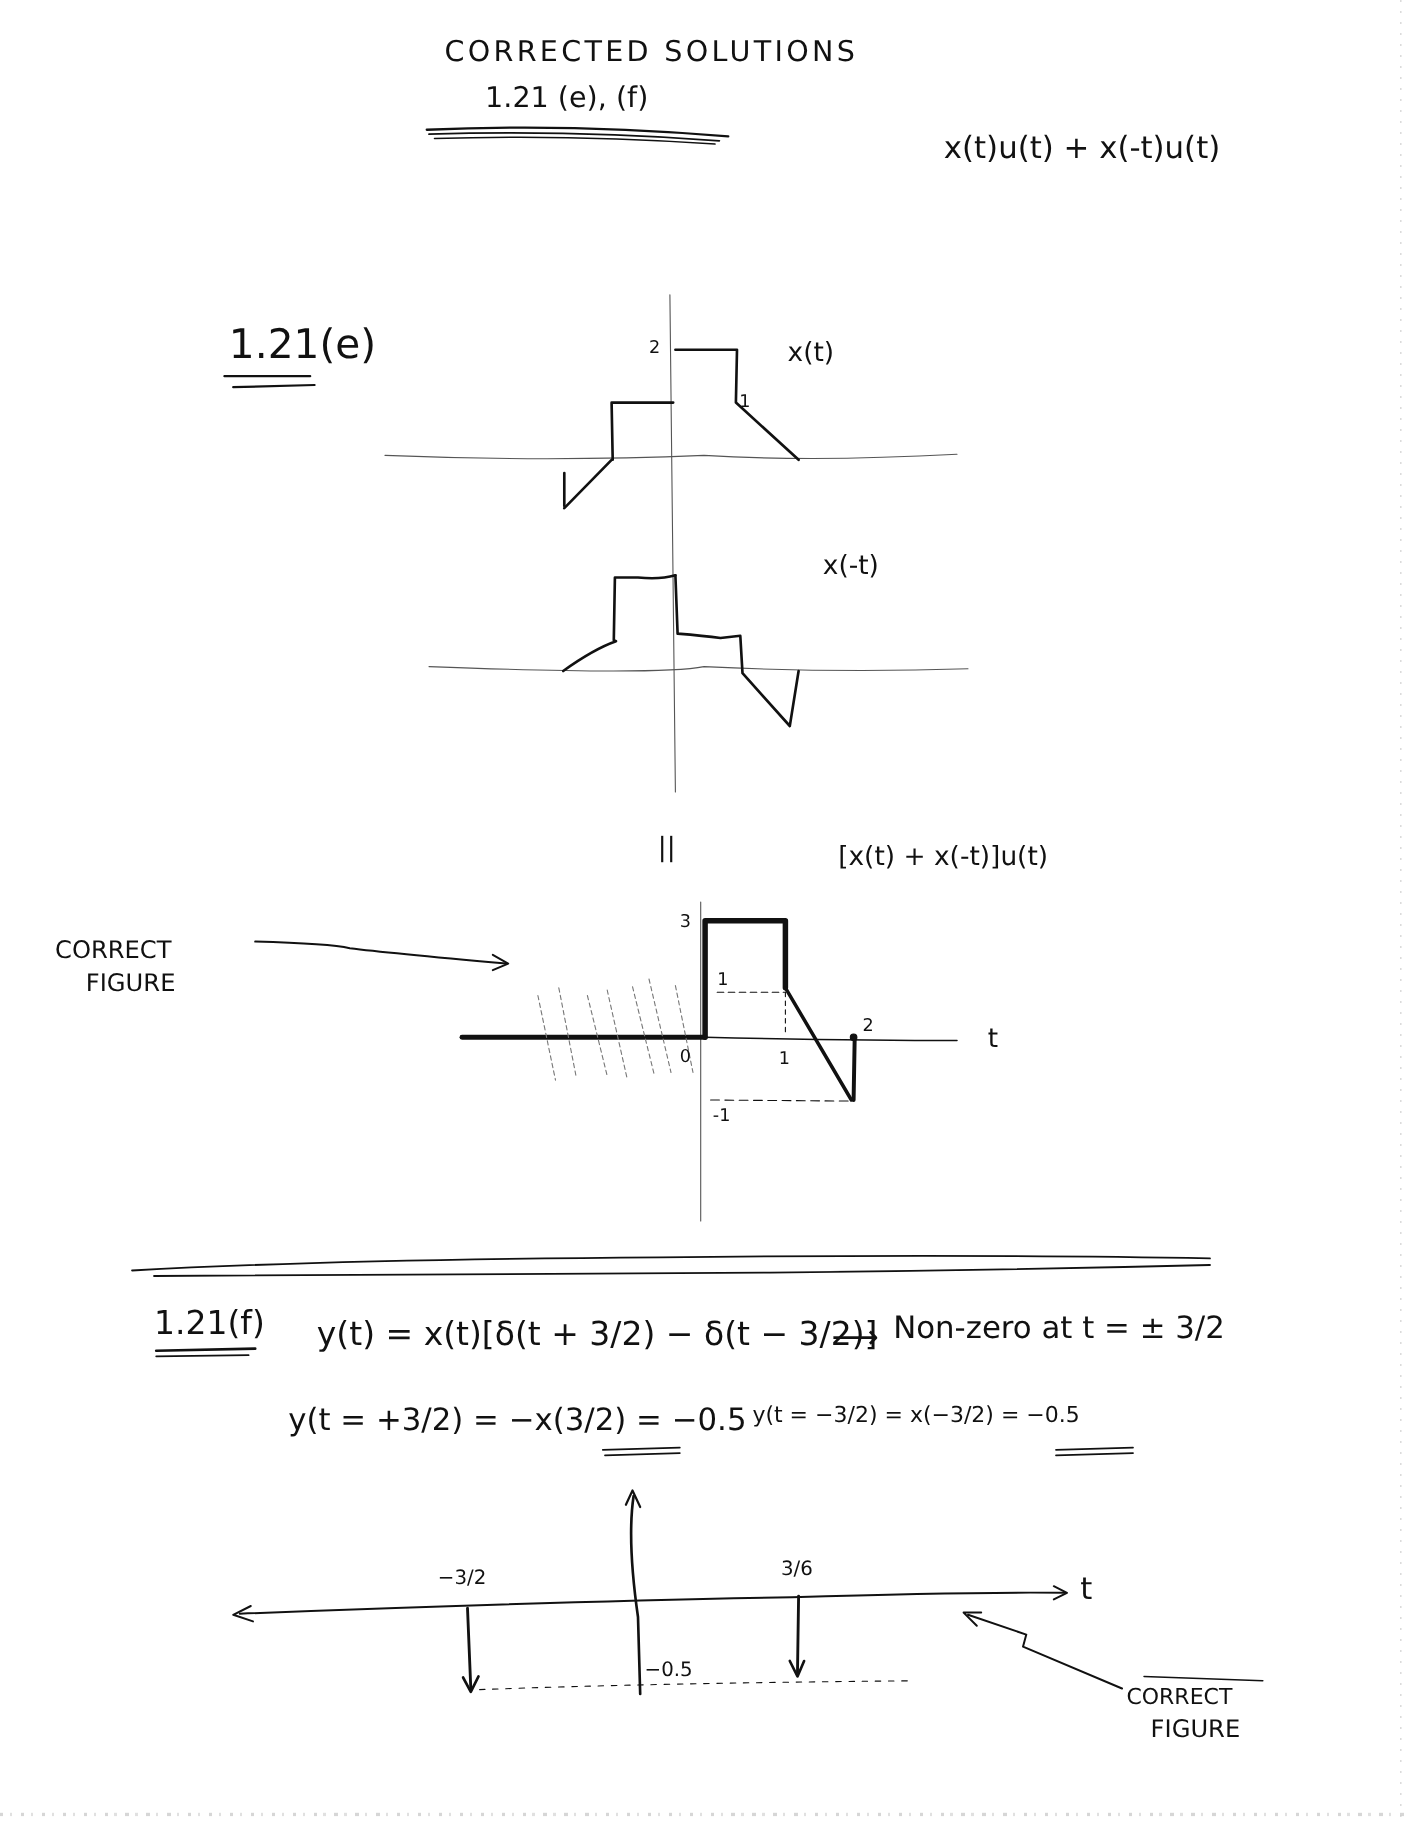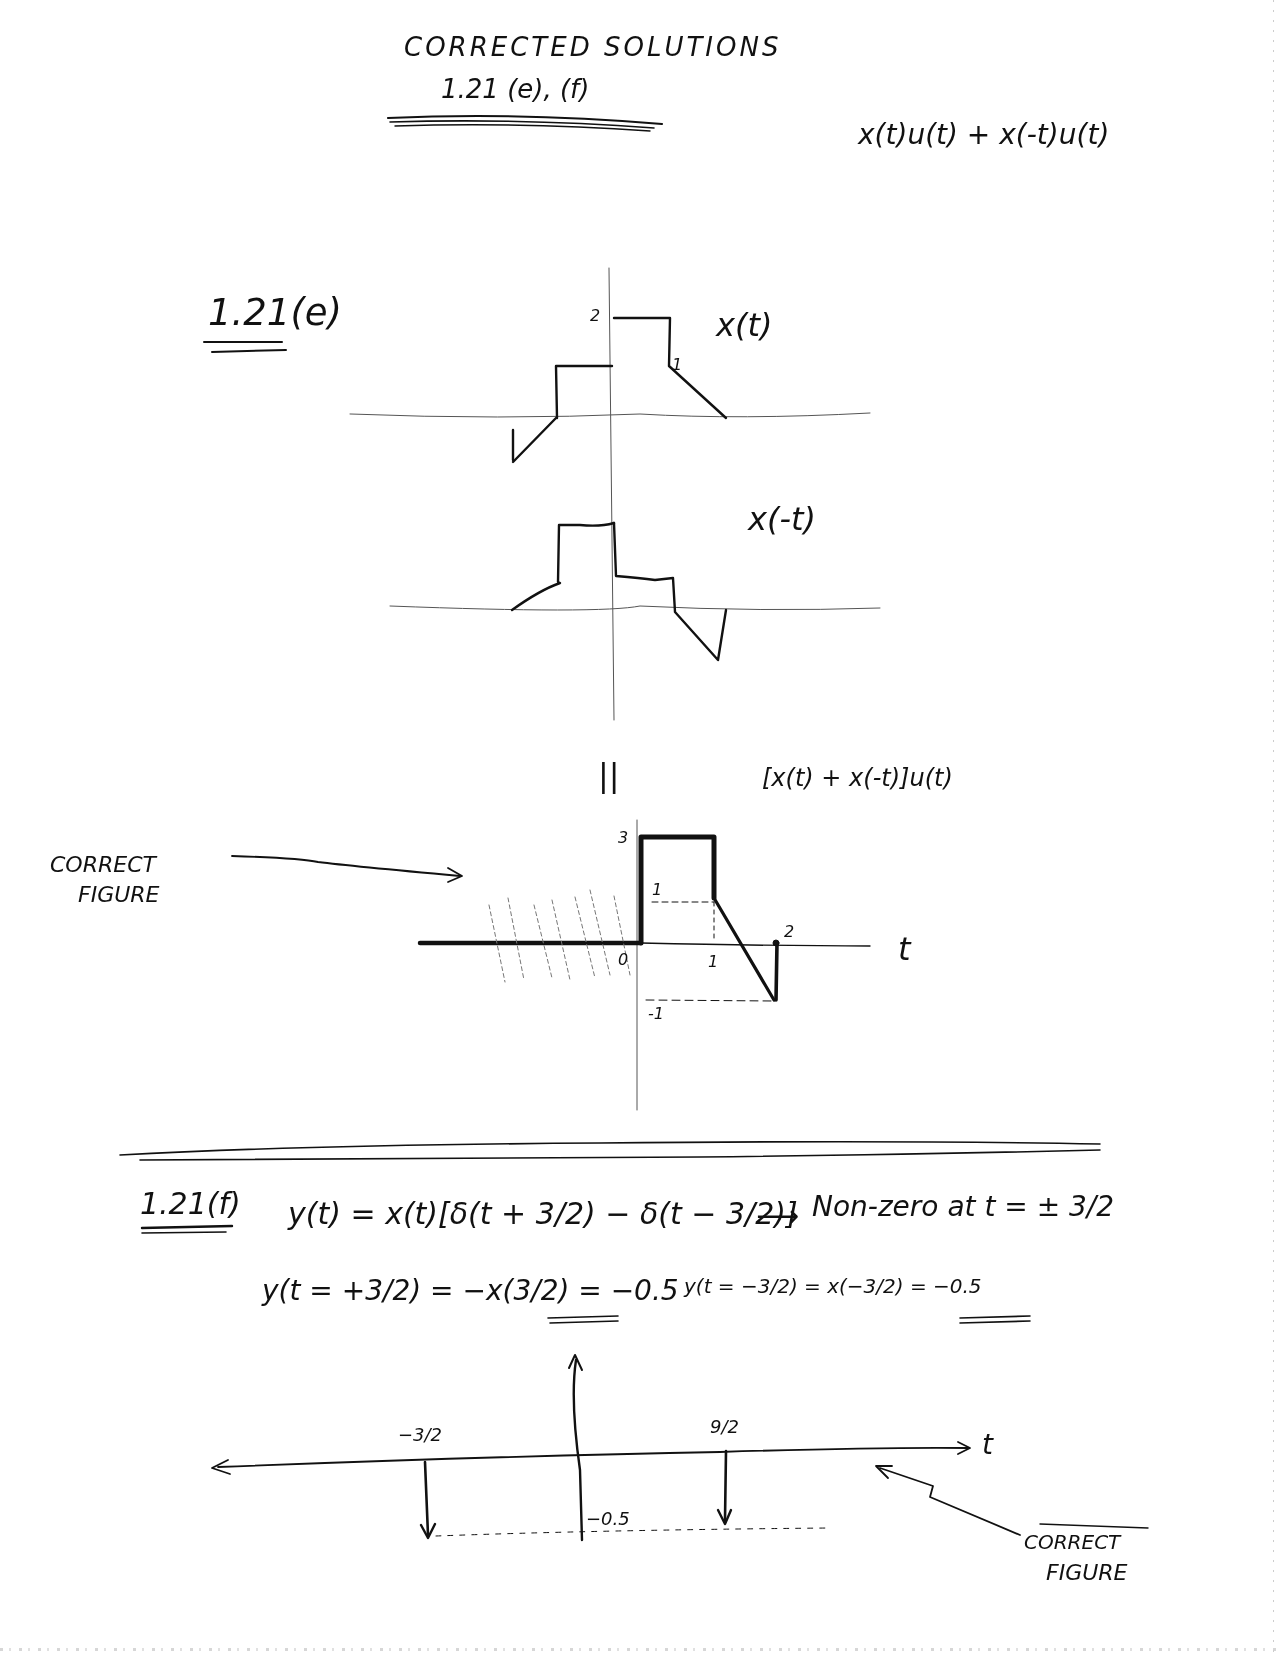--- a/index.html
+++ b/index.html
@@ -1,22 +1,22 @@
 <!DOCTYPE html>
 <html><head>
 <meta charset="utf-8">
 <style>
   html, body { margin: 0; padding: 0; background: #ffffff; }
   body { width: 1280px; height: 1656px; position: relative; overflow: hidden;
          font-family: "DejaVu Serif", serif; color: #111; }
   .abs { position: absolute; white-space: nowrap; }
-  .hand { font-family: "DejaVu Sans", sans-serif; font-style: italic; color: #111; text-align: center; }
+  .hand { font-family: "DejaVu Sans", sans-serif; color: #111; text-align: center; }
   .title { font-size: 26px; letter-spacing: 3px; }
   .sub { font-size: 26px; }
-  .label { font-size: 32px; }
+  .label { font-size: 24px; }
   .eq { font-size: 30px; }
   .small { font-size: 16px; }
   svg.layer { position: absolute; left: 0; top: 0; }
   .scan-noise { position: absolute; left: 0; top: 1648px; width: 1280px; height: 3px;
     background: repeating-linear-gradient(90deg, #bbb 0 3px, transparent 3px 9px, #ccc 9px 11px, transparent 11px 19px); opacity: .6; }
   .right-edge { position: absolute; right: 6px; top: 0; width: 1px; height: 1656px;
     background: repeating-linear-gradient(180deg, #ccc 0 2px, transparent 2px 10px); }
 </style>
 </head>
 <body>
@@ -126,21 +126,21 @@
 
 <div class="abs hand" style="left:140px;top:1186px;font-size:30px;">1.21(f)</div>
 <div class="abs hand eq" style="left:288px;top:1196px;">y(t) = x(t)[δ(t + 3/2) − δ(t − 3/2)]</div>
 <div class="abs hand eq" style="left:756px;top:1198px;">⟶</div>
 <div class="abs hand eq" style="left:812px;top:1190px;font-size:28px;">Non-zero at t = ± 3/2</div>
 
 <div class="abs hand eq" style="left:262px;top:1274px;font-size:28px;">y(t = +3/2) = −x(3/2) = −0.5</div>
 <div class="abs hand eq" style="left:684px;top:1274px;font-size:20px;">y(t = −3/2) = x(−3/2) = −0.5</div>
 
 <div class="abs hand small" style="left:398px;top:1424px;font-size:18px;">−3/2</div>
-<div class="abs hand small" style="left:710px;top:1416px;font-size:18px;">9/2</div>
+<div class="abs hand small" style="left:710px;top:1416px;font-size:18px;">3/6</div>
 <div class="abs hand small" style="left:586px;top:1508px;font-size:18px;">−0.5</div>
 <div class="abs hand label" style="left:982px;top:1428px;font-size:28px;">t</div>
 
 <div class="abs hand" style="left:1024px;top:1530px;font-size:20px;">CORRECT</div>
 <div class="abs hand" style="left:1046px;top:1560px;font-size:22px;">FIGURE</div>
 
 <div class="scan-noise"></div>
 <div class="right-edge"></div>
 
 </body></html>

